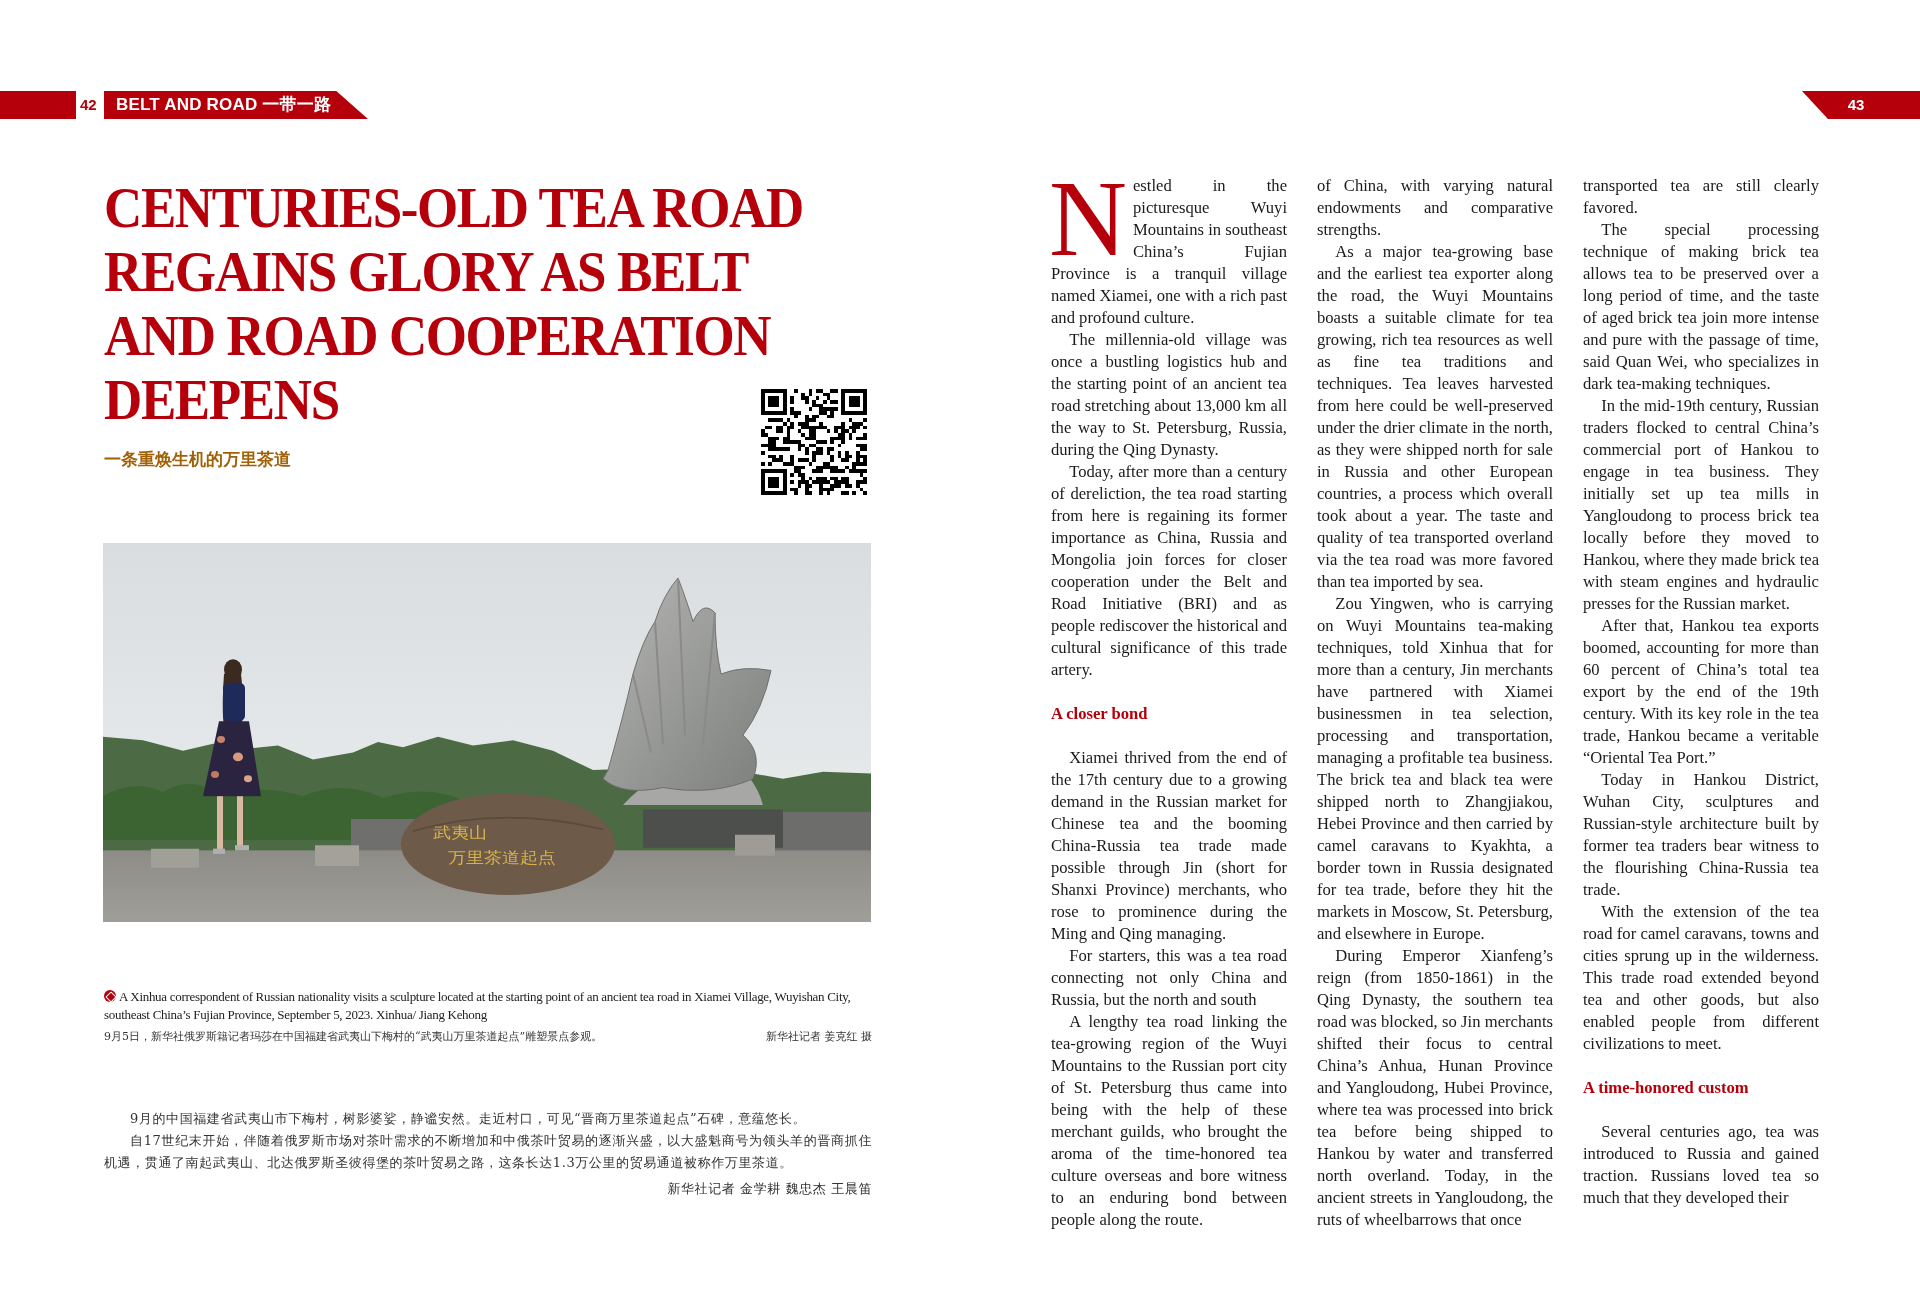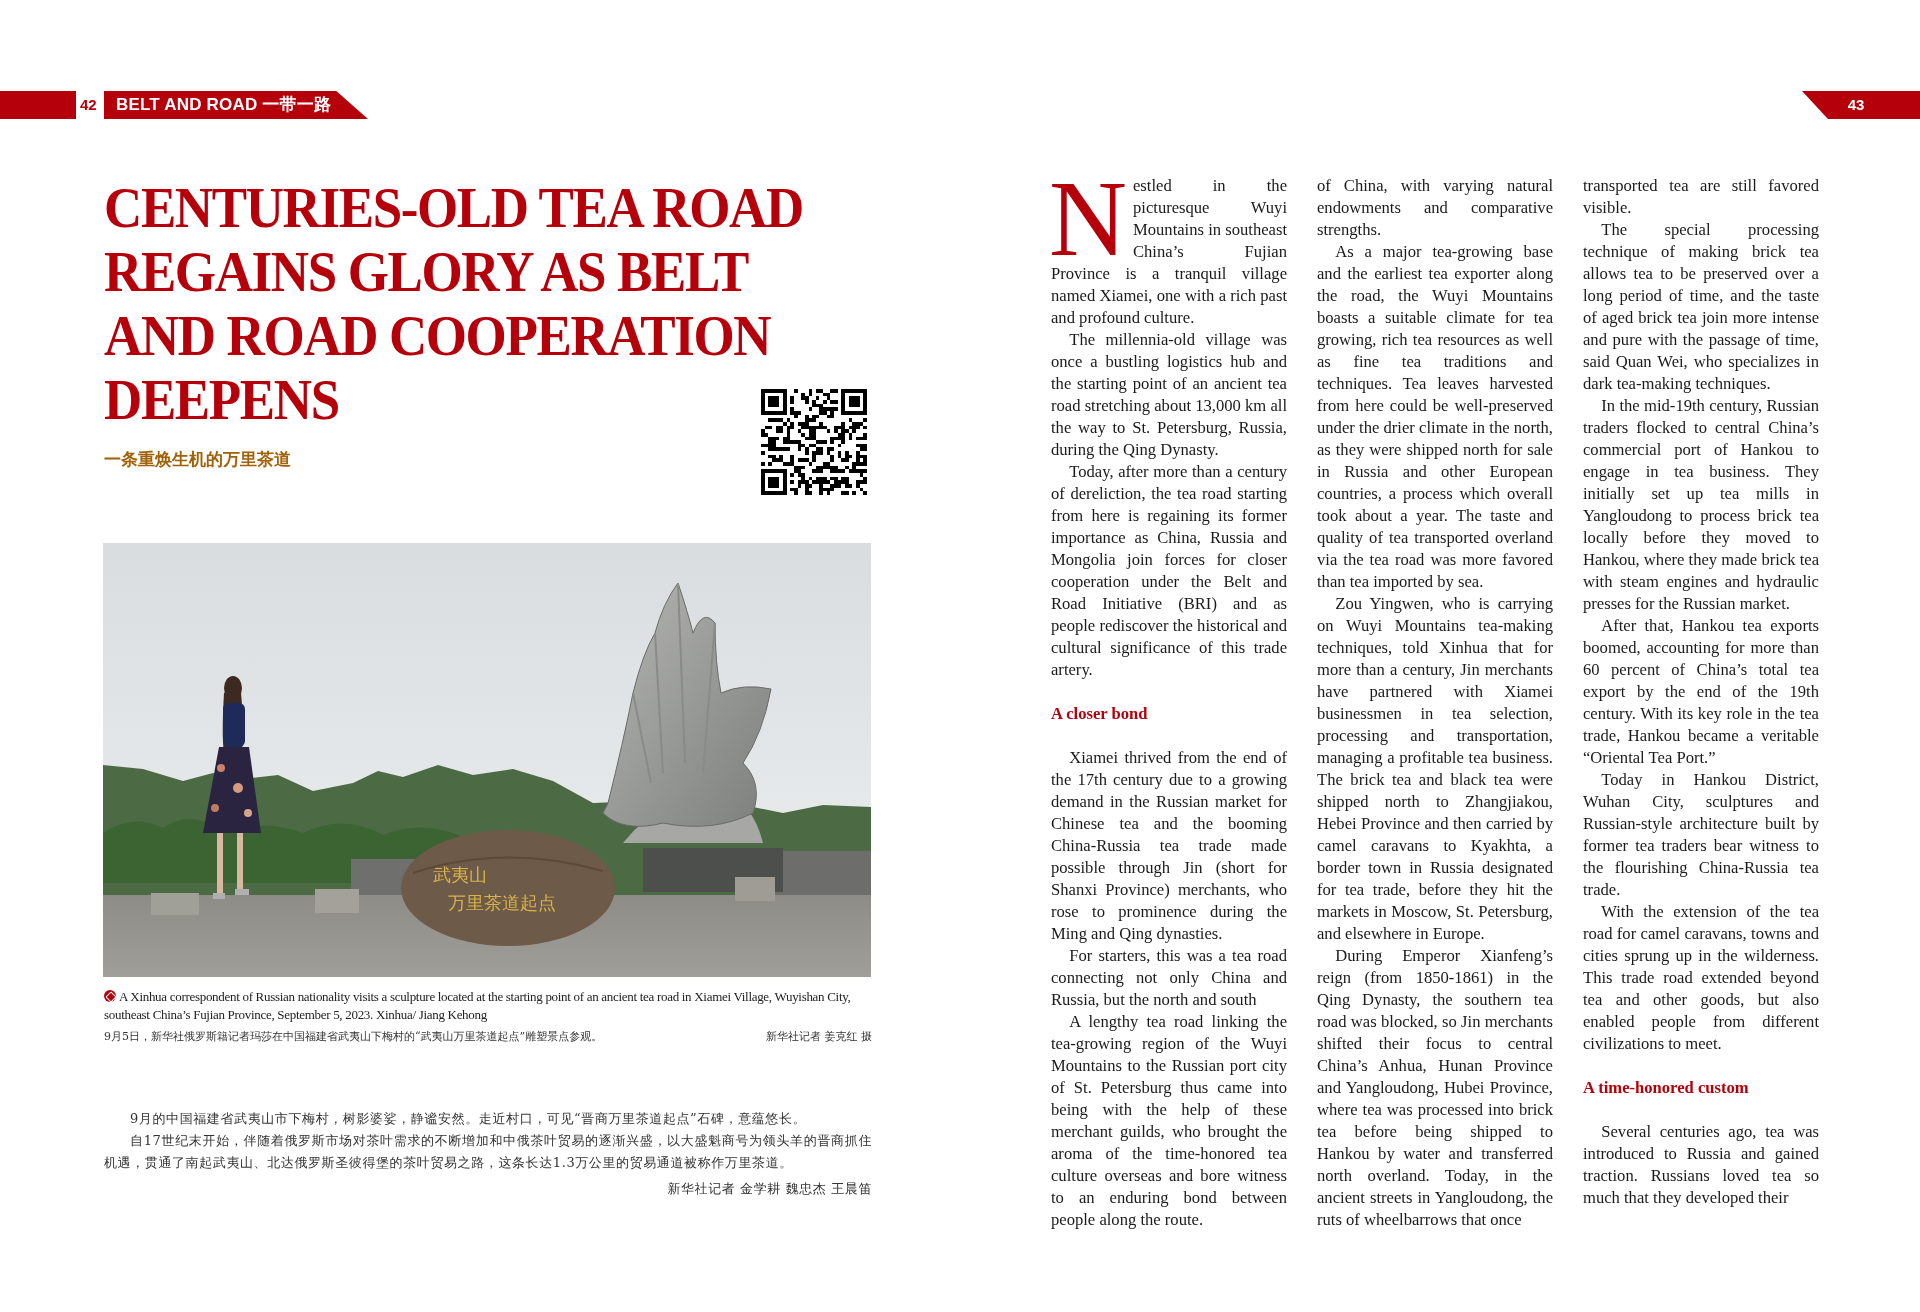--- a/index.html
+++ b/index.html
@@ -24,21 +24,21 @@
       font-family: "Liberation Serif", "DejaVu Serif", serif; font-weight: bold; font-size: 57px; line-height: 64px;
       color: #b5000b; letter-spacing: -1.5px; transform: scaleX(0.93); transform-origin: left top; white-space: pre-line; }
     .subhead-cn { position: absolute; left: 104px; top: 448px; font-family: "DejaVu Sans", sans-serif; font-weight: bold;
       font-size: 17px; color: #a16207; }
 
     
     .qr { position: absolute; left: 761px; top: 389px; width: 106px; height: 106px; background: #fff; }
     .qr svg { width: 100%; height: 100%; display: block; }
 
     
-    .photo { position: absolute; left: 103px; top: 543px; width: 768px; height: 434px; overflow: hidden; background: #a16207; }
+    .photo { position: absolute; left: 103px; top: 543px; width: 768px; height: 379px; overflow: hidden; background: #a16207; }
     .photo svg { width: 100%; height: 100%; display: block; }
 
     
     .caption-en { position: absolute; left: 104px; top: 988px; width: 768px; font-size: 13px; line-height: 18px; color: #222;
       letter-spacing: -0.3px; }
     .caption-en .cam { display: inline-block; width: 12px; height: 12px; border-radius: 50%; background: #b5000b; vertical-align: -1px; margin-right: 3px; position: relative; }
     .caption-en .cam::after { content: ""; position: absolute; left: 3px; top: 3px; width: 6px; height: 6px; border: 1px solid #fff; border-radius: 1px; transform: rotate(45deg); }
     .caption-cn { position: absolute; left: 104px; top: 1029px; width: 768px; font-family: "DejaVu Serif", serif; font-size: 11px; line-height: 16px; color: #333; display: flex; justify-content: space-between; }
 
     
@@ -143,34 +143,34 @@
   <p>9月的中国福建省武夷山市下梅村，树影婆娑，静谧安然。走近村口，可见“晋商万里茶道起点”石碑，意蕴悠长。</p>
   <p>自17世纪末开始，伴随着俄罗斯市场对茶叶需求的不断增加和中俄茶叶贸易的逐渐兴盛，以大盛魁商号为领头羊的晋商抓住机遇，贯通了南起武夷山、北达俄罗斯圣彼得堡的茶叶贸易之路，这条长达1.3万公里的贸易通道被称作万里茶道。</p>
   <p class="byline">新华社记者 金学耕 魏忠杰 王晨笛</p>
 </div>
 
 <div class="col col1">
   <p class="noindent"><span class="dropcap">N</span><span>estled in the picturesque Wuyi Mountains in southeast China’s Fujian Province is a tranquil village named Xiamei, one with a rich past and profound culture.</span></p>
   <p>The millennia-old village was once a bustling logistics hub and the starting point of an ancient tea road stretching about 13,000 km all the way to St. Petersburg, Russia, during the Qing Dynasty.</p>
   <p>Today, after more than a century of dereliction, the tea road starting from here is regaining its former importance as China, Russia and Mongolia join forces for closer cooperation under the Belt and Road Initiative (BRI) and as people rediscover the historical and cultural significance of this trade artery.</p>
   <h3>A closer bond</h3>
-  <p>Xiamei thrived from the end of the 17th century due to a growing demand in the Russian market for Chinese tea and the booming China-Russia tea trade made possible through Jin (short for Shanxi Province) merchants, who rose to prominence during the Ming and Qing dynasties.</p>
+  <p>Xiamei thrived from the end of the 17th century due to a growing demand in the Russian market for Chinese tea and the booming China-Russia tea trade made possible through Jin (short for Shanxi Province) merchants, who rose to prominence during the Ming and Qing managing.</p>
   <p>For starters, this was a tea road connecting not only China and Russia, but the north and south</p>
   <p>A lengthy tea road linking the tea-growing region of the Wuyi Mountains to the Russian port city of St. Petersburg thus came into being with the help of these merchant guilds, who brought the aroma of the time-honored tea culture overseas and bore witness to an enduring bond between people along the route.</p>
 </div>
 
 <div class="col col2">
   <p class="noindent">of China, with varying natural endowments and comparative strengths.</p>
   <p>As a major tea-growing base and the earliest tea exporter along the road, the Wuyi Mountains boasts a suitable climate for tea growing, rich tea resources as well as fine tea traditions and techniques. Tea leaves harvested from here could be well-preserved under the drier climate in the north, as they were shipped north for sale in Russia and other European countries, a process which overall took about a year. The taste and quality of tea transported overland via the tea road was more favored than tea imported by sea.</p>
   <p>Zou Yingwen, who is carrying on Wuyi Mountains tea-making techniques, told Xinhua that for more than a century, Jin merchants have partnered with Xiamei businessmen in tea selection, processing and transportation, managing a profitable tea business. The brick tea and black tea were shipped north to Zhangjiakou, Hebei Province and then carried by camel caravans to Kyakhta, a border town in Russia designated for tea trade, before they hit the markets in Moscow, St. Petersburg, and elsewhere in Europe.</p>
   <p>During Emperor Xianfeng’s reign (from 1850-1861) in the Qing Dynasty, the southern tea road was blocked, so Jin merchants shifted their focus to central China’s Anhua, Hunan Province and Yangloudong, Hubei Province, where tea was processed into brick tea before being shipped to Hankou by water and transferred north overland. Today, in the ancient streets in Yangloudong, the ruts of wheelbarrows that once</p>
 </div>
 
 <div class="col col3">
-  <p class="noindent">transported tea are still favored visible.</p>
+  <p class="noindent">transported tea are still clearly favored.</p>
   <p>The special processing technique of making brick tea allows tea to be preserved over a long period of time, and the taste of aged brick tea join more intense and pure with the passage of time, said Quan Wei, who specializes in dark tea-making techniques.</p>
   <p>In the mid-19th century, Russian traders flocked to central China’s commercial port of Hankou to engage in tea business. They initially set up tea mills in Yangloudong to process brick tea locally before they moved to Hankou, where they made brick tea with steam engines and hydraulic presses for the Russian market.</p>
   <p>After that, Hankou tea exports boomed, accounting for more than 60 percent of China’s total tea export by the end of the 19th century. With its key role in the tea trade, Hankou became a veritable “Oriental Tea Port.”</p>
   <p>Today in Hankou District, Wuhan City, sculptures and Russian-style architecture built by former tea traders bear witness to the flourishing China-Russia tea trade.</p>
   <p>With the extension of the tea road for camel caravans, towns and cities sprung up in the wilderness. This trade road extended beyond tea and other goods, but also enabled people from different civilizations to meet.</p>
   <h3>A time-honored custom</h3>
   <p>Several centuries ago, tea was introduced to Russia and gained traction. Russians loved tea so much that they developed their</p>
 </div>
 
 </body></html>

